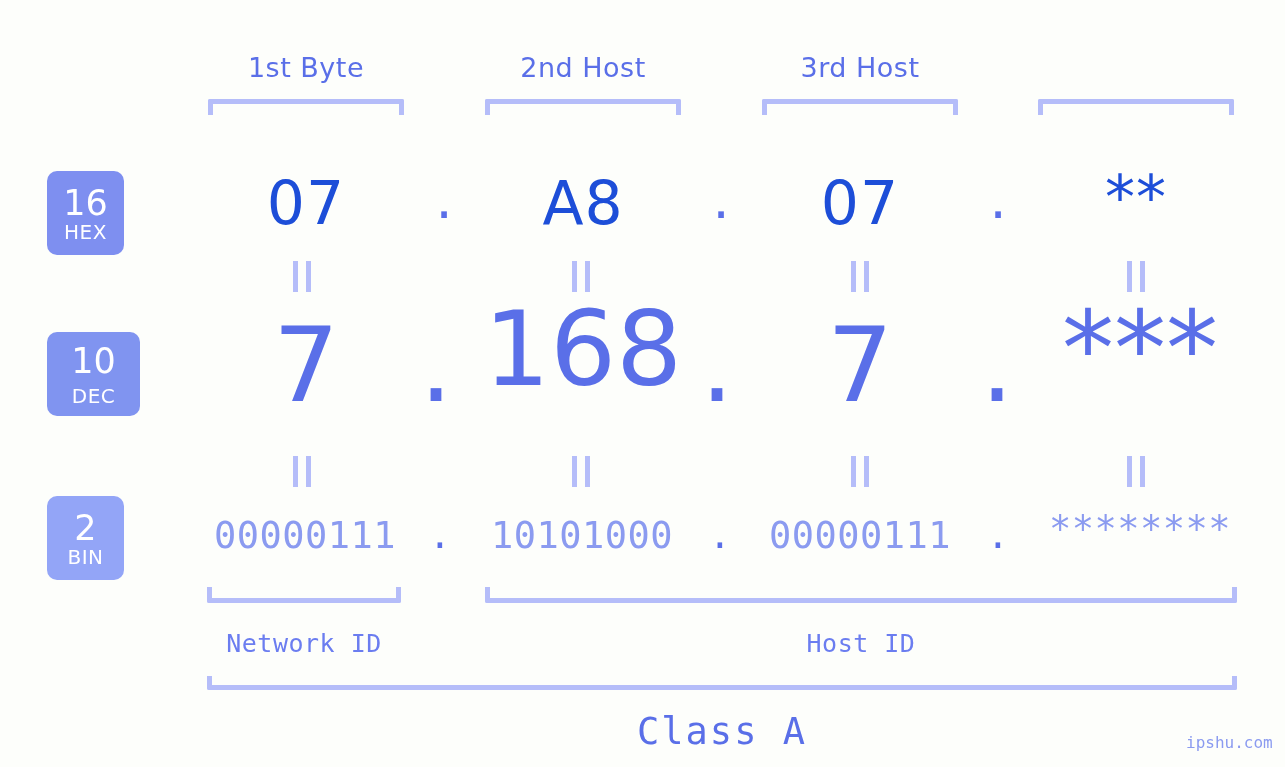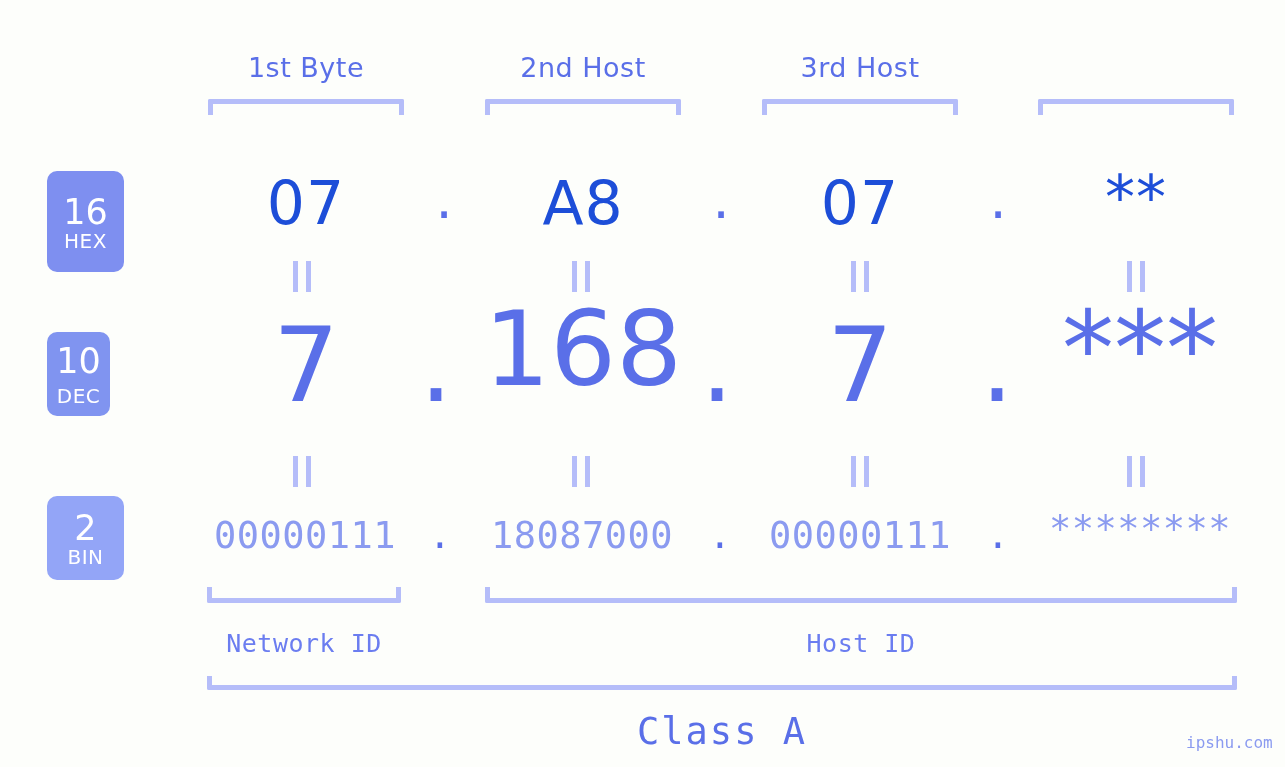--- a/index.html
+++ b/index.html
@@ -166,21 +166,21 @@
 
   <div class="abs byte-label" style="left:208px; top:36px; width:196px;">1st Byte</div>
   <div class="abs byte-label" style="left:485px; top:36px; width:196px;">2nd Host</div>
   <div class="abs byte-label" style="left:762px; top:36px; width:196px;">3rd Host</div>
 
   <div class="abs bracket-down" style="left:208px; top:83px; width:196px; height:16px;"></div>
   <div class="abs bracket-down" style="left:485px; top:83px; width:196px; height:16px;"></div>
   <div class="abs bracket-down" style="left:762px; top:83px; width:196px; height:16px;"></div>
   <div class="abs bracket-down" style="left:1038px; top:83px; width:196px; height:16px;"></div>
 
-  <div class="abs badge badge-hex" style="left:47px; top:155px; width:77px; height:101px;">
+  <div class="abs badge badge-hex" style="left:47px; top:155px; width:77px; height:84px;">
     <span class="num">16</span>
     <span class="nm">HEX</span>
   </div>
 
   <div class="row-hex">
     <div class="abs val" style="left:208px; top:152px; width:196px;">07</div>
     <div class="abs sep" style="left:404px; top:152px; width:80px; text-align:center;">.</div>
     <div class="abs val" style="left:485px; top:152px; width:196px;">A8</div>
     <div class="abs sep" style="left:681px; top:152px; width:80px; text-align:center;">.</div>
     <div class="abs val" style="left:762px; top:152px; width:196px;">07</div>
@@ -198,21 +198,21 @@
   </div>
   <div class="abs eqmark" style="left:851px; top:245px;">
     <i class="a"></i>
       <i class="b"></i>
   </div>
   <div class="abs eqmark" style="left:1127px; top:245px;">
     <i class="a"></i>
       <i class="b"></i>
   </div>
 
-  <div class="abs badge badge-dec" style="left:47px; top:316px; width:63px; height:84px;gap:6px;">
+  <div class="abs badge badge-dec" style="left:47px; top:316px; width:93px; height:84px;gap:6px;">
     <span class="num">10</span>
     <span class="nm">DEC</span>
   </div>
 
   <div class="row-dec">
     <div class="abs val" style="left:208px; top:288px; width:196px;">7</div>
     <div class="abs sep" style="left:396px; top:288px; width:80px; text-align:center;">.</div>
     <div class="abs val" style="left:478px; top:272px; width:210px;">168</div>
     <div class="abs sep" style="left:677px; top:288px; width:80px; text-align:center;">.</div>
     <div class="abs val" style="left:762px; top:288px; width:196px;">7</div>
@@ -238,21 +238,21 @@
   </div>
 
   <div class="abs badge badge-bin" style="left:47px; top:480px; width:77px; height:84px;">
     <span class="num">2</span>
     <span class="nm">BIN</span>
   </div>
 
   <div class="row-bin">
     <div class="abs val" style="left:195px; top:498px; width:220px;">00000111</div>
     <div class="abs sep" style="left:410px; top:498px; width:60px; text-align:center;">.</div>
-    <div class="abs val" style="left:472px; top:498px; width:220px;">18087000</div>
+    <div class="abs val" style="left:472px; top:498px; width:220px;">10101000</div>
     <div class="abs sep" style="left:690px; top:498px; width:60px; text-align:center;">.</div>
     <div class="abs val" style="left:750px; top:498px; width:220px;">00000111</div>
     <div class="abs sep" style="left:968px; top:498px; width:60px; text-align:center;">.</div>
     <div class="abs val" style="left:1030px; top:492px; width:220px;">********</div>
   </div>
 
   <div class="abs bracket-up" style="left:207px; top:571px; width:194px; height:16px;"></div>
   <div class="abs bracket-up" style="left:485px; top:571px; width:752px; height:16px;"></div>
 
   <div class="abs id-label" style="left:485px; top:613px; width:752px;">Host ID</div>

